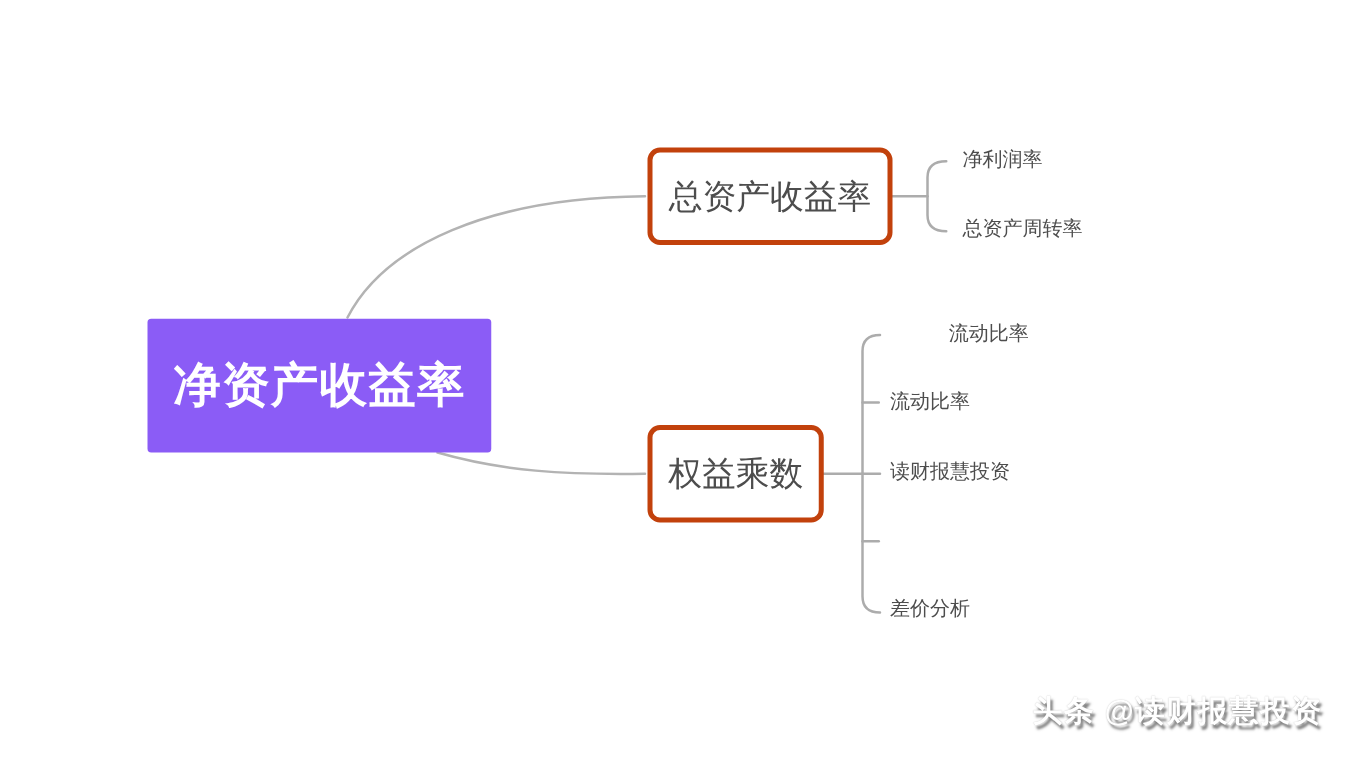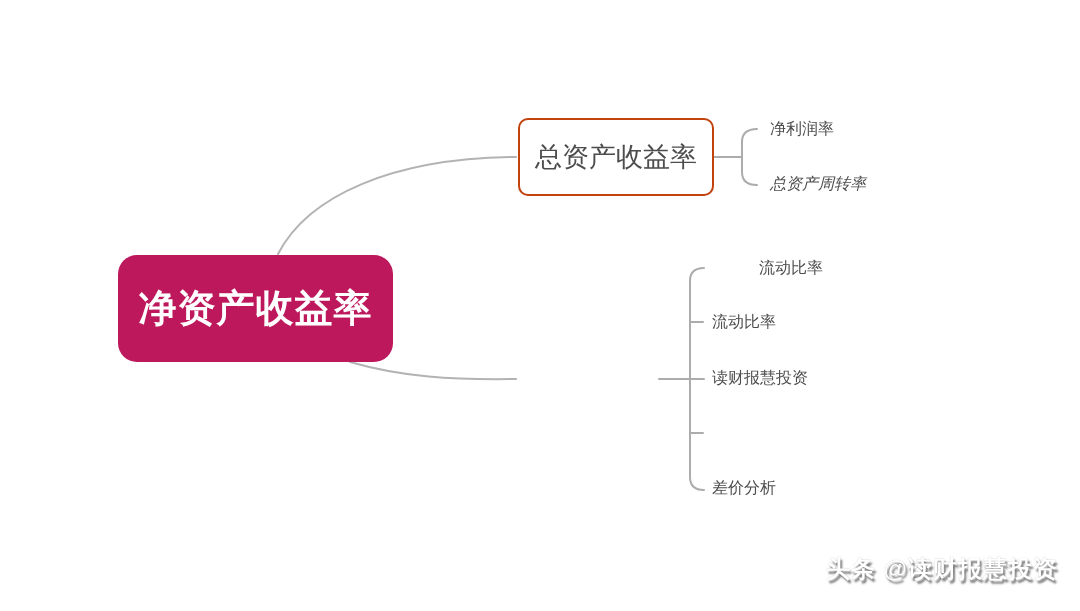--- a/index.html
+++ b/index.html
@@ -29,31 +29,31 @@
     align-items: center;
     justify-content: center;
     box-sizing: border-box;
     white-space: nowrap;
   }
   .root-node {
     left: 118px;
     top: 255px;
     width: 275px;
     height: 107px;
-    background: #be185d;
-    border-radius: 19px;
+    background: #8b5cf6;
+    border-radius: 3px;
     color: #ffffff;
     font-size: 38px;
     font-weight: 600;
     letter-spacing: 1px;
     cursor: pointer;
   }
   .branch-node {
     background: #ffffff;
-    border: 2px solid #c2410c;
+    border: 4px solid #c2410c;
     border-radius: 10px;
     color: #4d4d4d;
     font-size: 27px;
     font-weight: 500;
     cursor: pointer;
   }
   .branch-roa {
     left: 518px;
     top: 118px;
     width: 196px;
@@ -70,21 +70,21 @@
     height: 28px;
     line-height: 28px;
     color: #4d4d4d;
     font-size: 16px;
     font-weight: 500;
     white-space: nowrap;
     cursor: pointer;
   }
   
   .leaf-b1-0 { left: 770px; top: 115px; }
-  .leaf-b1-1 { left: 770px; top: 170px; font-style: italic; }
+  .leaf-b1-1 { left: 770px; top: 170px; }
   
   .leaf-b2-0 { left: 712px; top: 254px; margin-left: 47px; }
   .leaf-b2-1 { left: 712px; top: 308px; }
   .leaf-b2-2 { left: 712px; top: 364px; }
   .leaf-b2-3 { left: 712px; top: 419px; }
   .leaf-b2-4 { left: 712px; top: 474px; text-align: center; }
   .watermark {
     position: absolute;
     right: 22px;
     top: 553px;
@@ -114,20 +114,21 @@
     <path d="M 704 268 Q 690 268 690 281 L 690 477 Q 690 490 704 490" fill="none" stroke="#acacac" stroke-width="2" stroke-linecap="round"></path>
     <path d="M 690 322 L 703 322" fill="none" stroke="#acacac" stroke-width="2" stroke-linecap="round"></path>
     <path d="M 690 379 L 704 379" fill="none" stroke="#acacac" stroke-width="2" stroke-linecap="round"></path>
     <path d="M 690 433 L 703 433" fill="none" stroke="#acacac" stroke-width="2" stroke-linecap="round"></path>
   </svg>
 
   <div class="node root-node">净资产收益率</div>
 
   <div class="node branch-node branch-roa">总资产收益率</div>
 
+  <div class="node branch-node branch-equity">权益乘数</div>
 
   <div class="leaf-label leaf-b1-0">净利润率</div>
   <div class="leaf-label leaf-b1-1">总资产周转率</div>
 
   <div class="leaf-label leaf-b2-0">流动比率</div>
   <div class="leaf-label leaf-b2-1">流动比率</div>
   <div class="leaf-label leaf-b2-2">读财报慧投资</div>
   <div class="leaf-label leaf-b2-4">差价分析</div>
 
   <div class="watermark">头条 @读财报慧投资</div>

